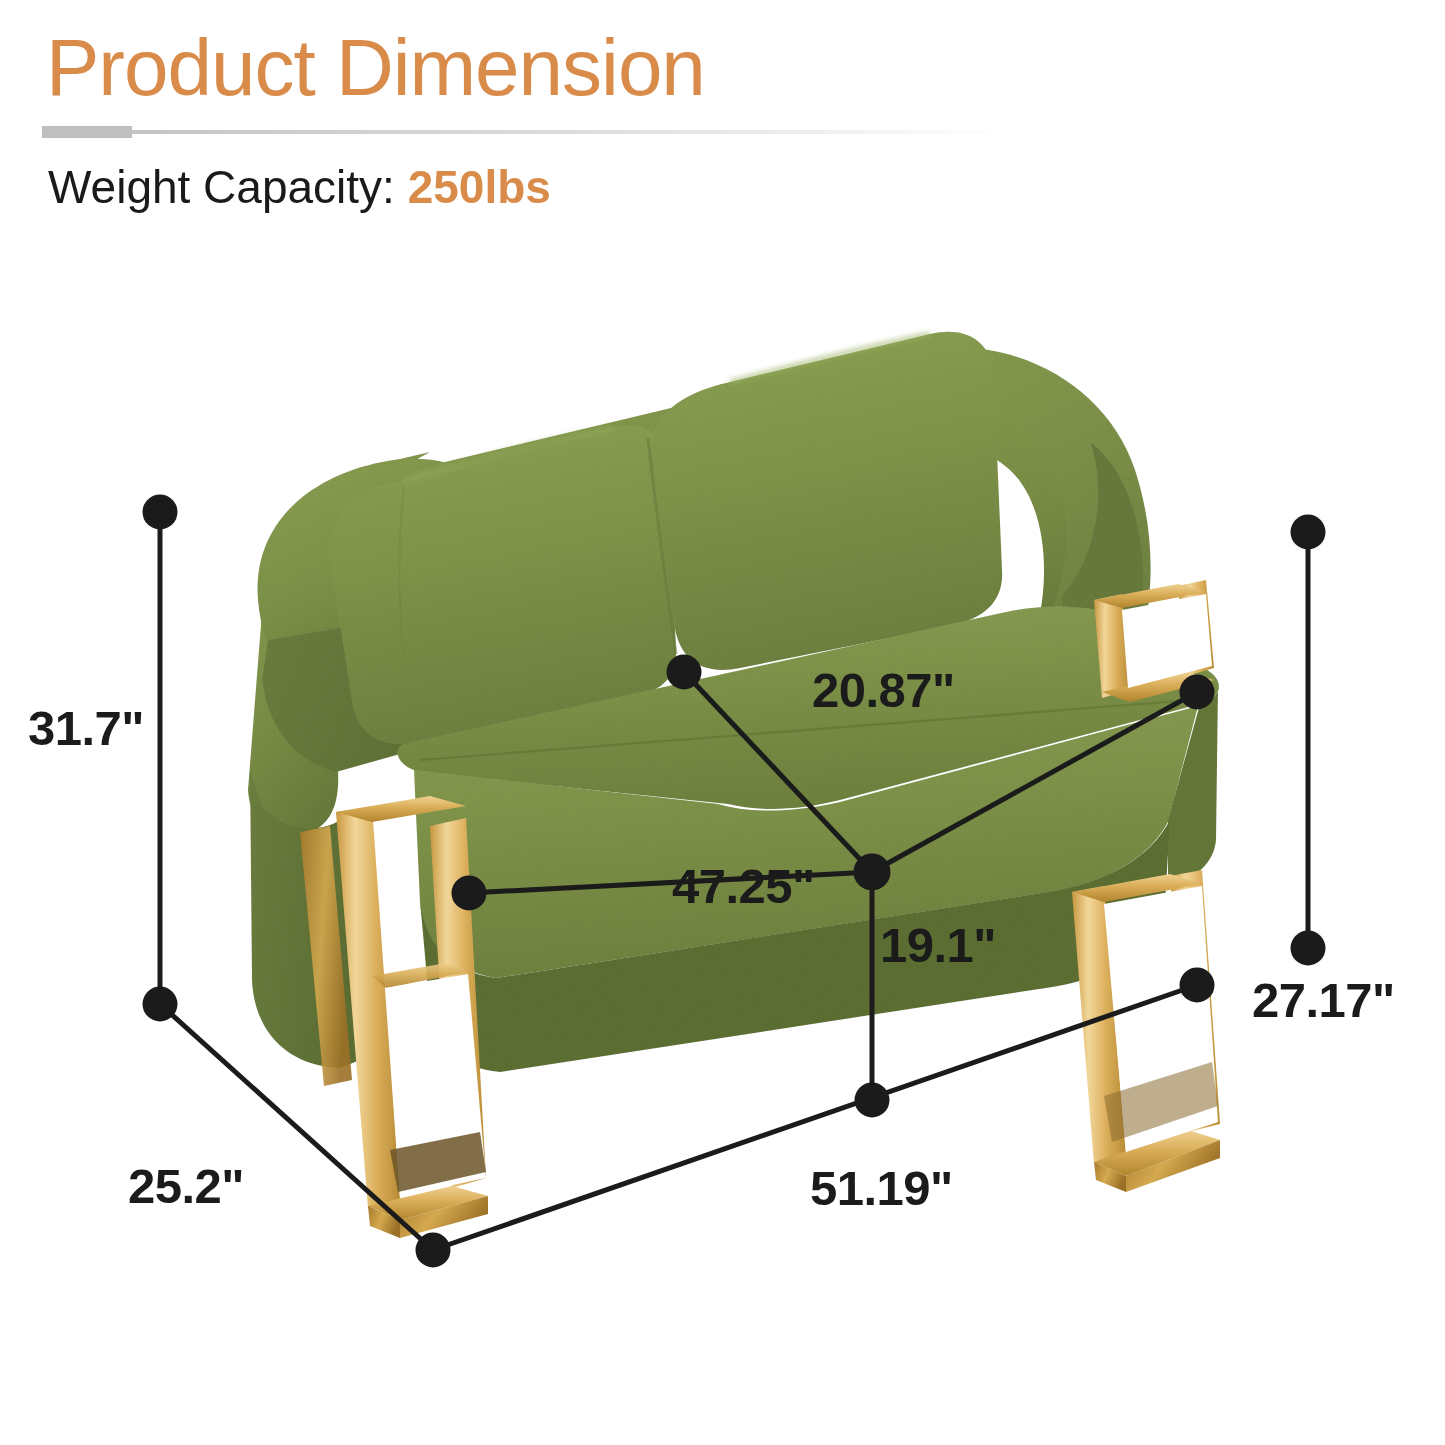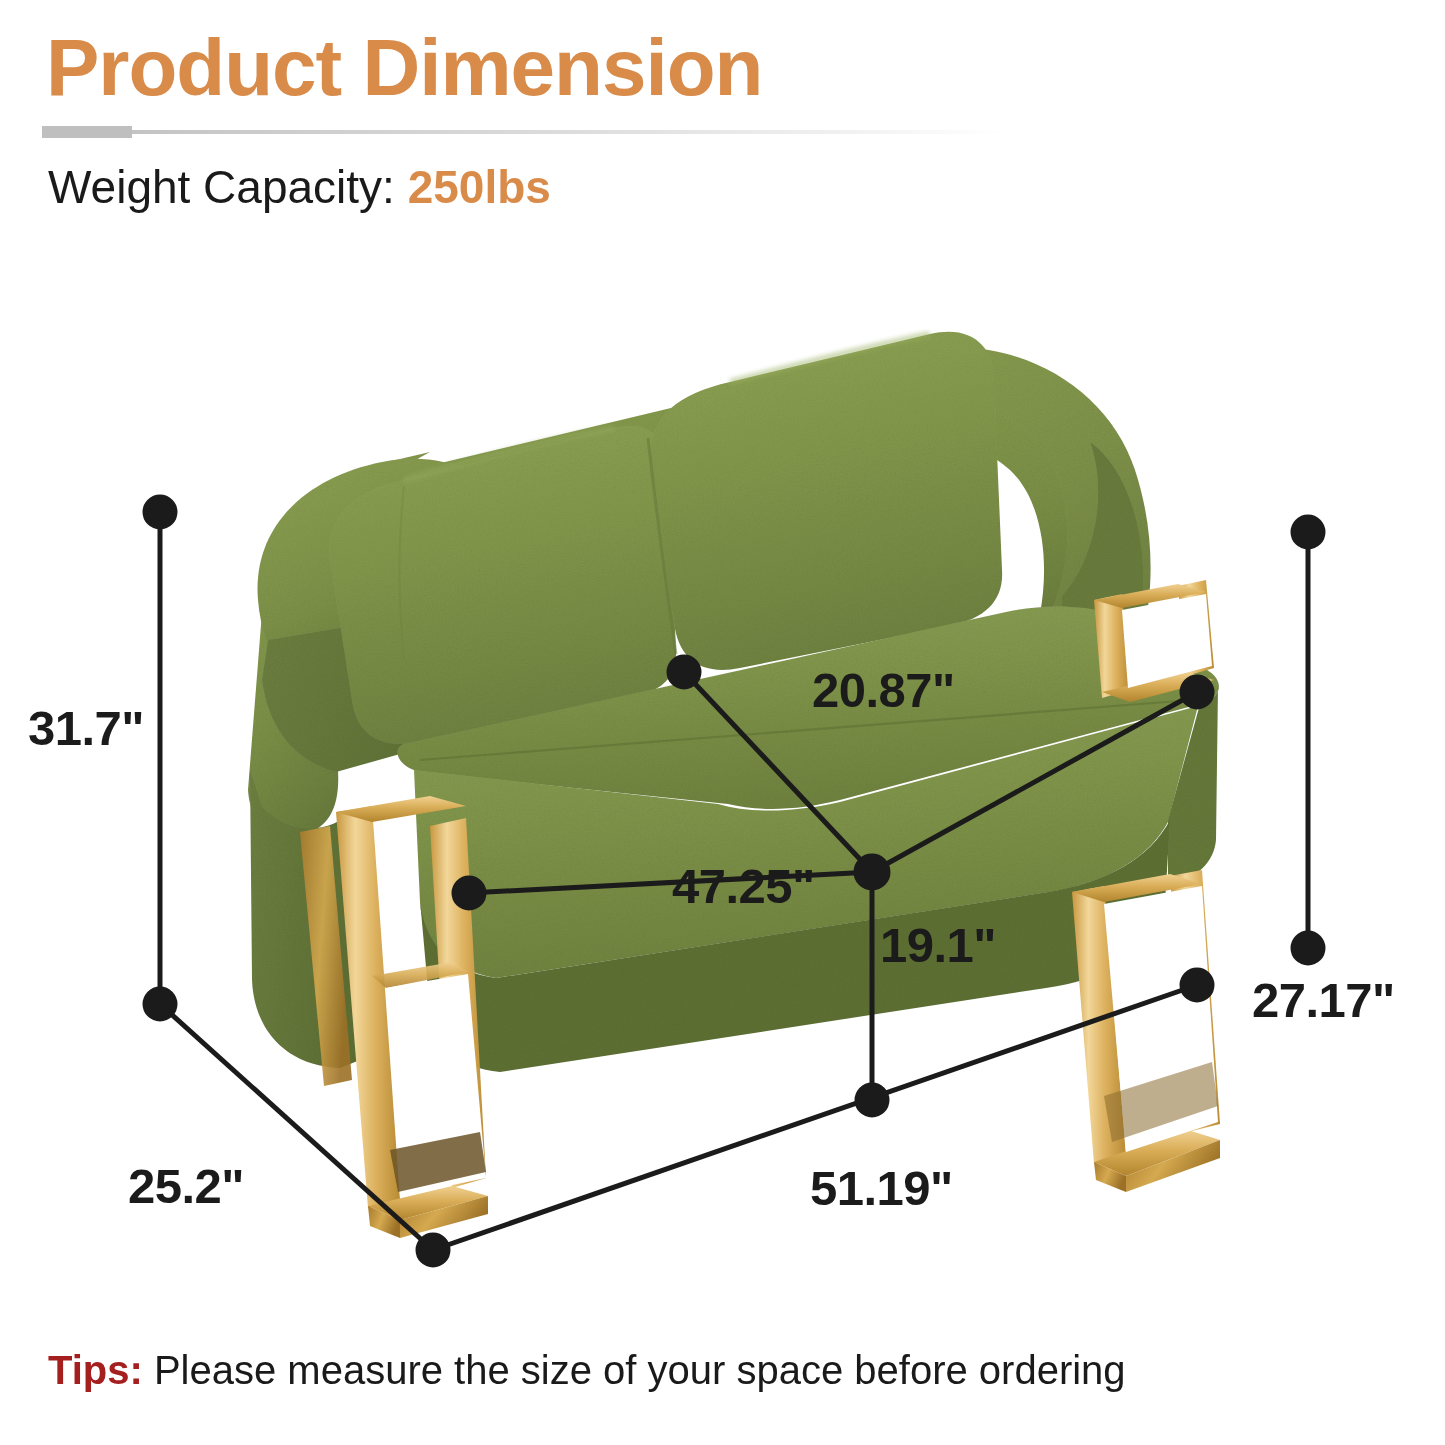--- a/index.html
+++ b/index.html
@@ -20,21 +20,21 @@
   #header-block {
     position: absolute;
     left: 0; top: 0;
     width: 1445px;
   }
   #page-title {
     position: absolute;
     left: 46px;
     top: 26px;
     font-size: 80px;
-    font-weight: 700;
+    font-weight: 400;
     letter-spacing: -1px;
     color: #d98b4a;
     line-height: 1.05;
     white-space: nowrap;
   }
   #divider {
     position: absolute;
     left: 42px;
     top: 126px;
     width: 960px;
@@ -413,17 +413,14 @@
   </svg>
 
   <div id="lbl-31-7" class="dim-label">31.7"</div>
   <div id="lbl-27-17" class="dim-label">27.17"</div>
   <div id="lbl-25-2" class="dim-label">25.2"</div>
   <div id="lbl-51-19" class="dim-label">51.19"</div>
   <div id="lbl-19-1" class="dim-label">19.1"</div>
   <div id="lbl-47-25" class="dim-label">47.25"</div>
   <div id="lbl-20-87" class="dim-label">20.87"</div>
 
-  <div id="tips-line">
-    <span id="tips-label">Tips:</span><span> Please measure the size of your space before ordering</span>
-  </div>
 
 </div>
 
 </body></html>

